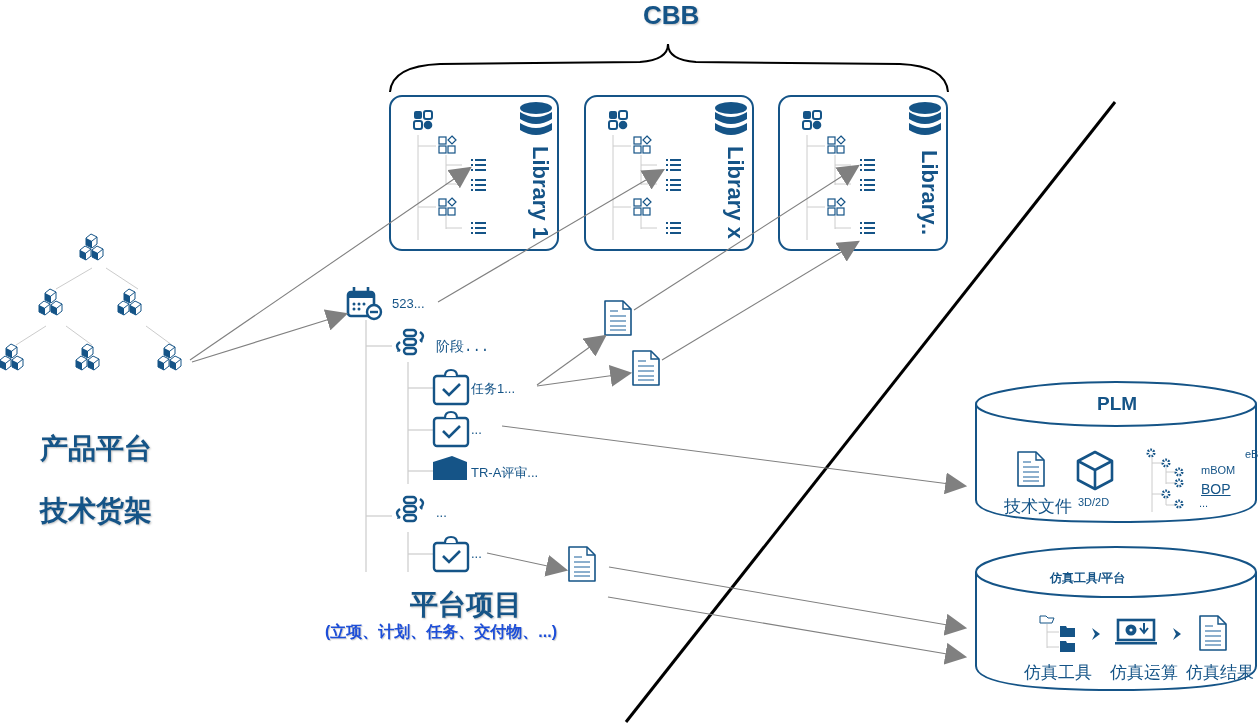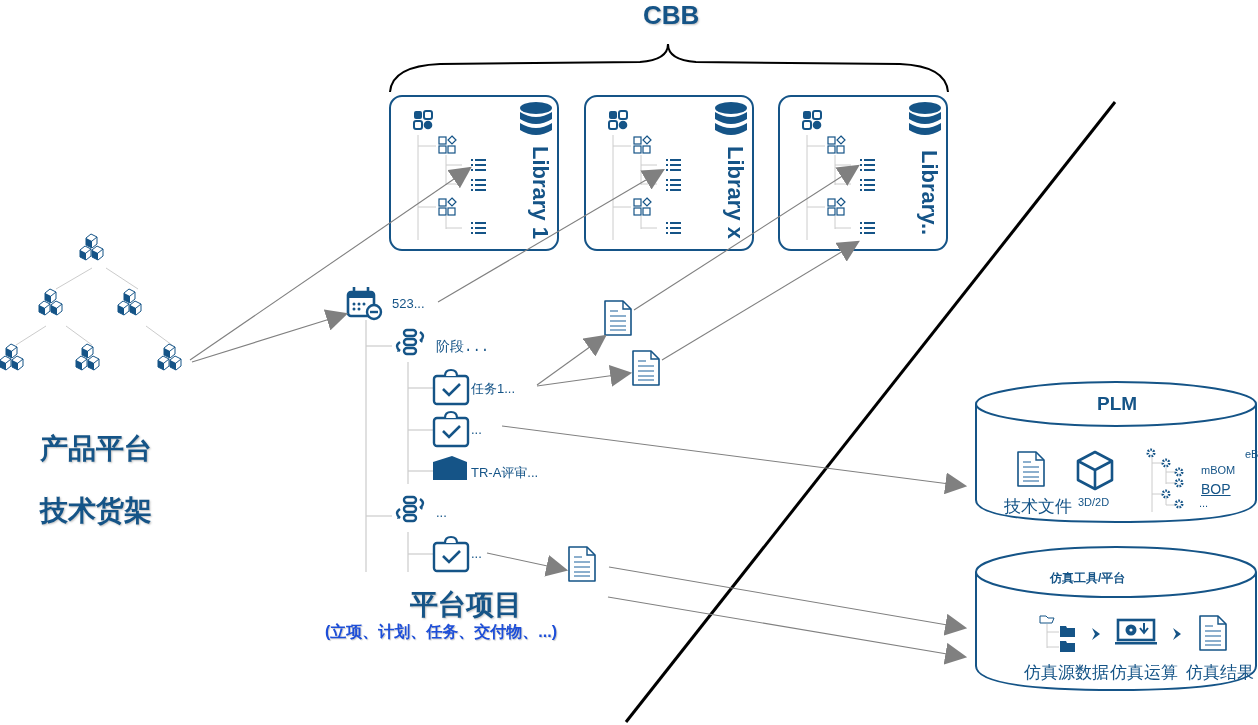--- a/index.html
+++ b/index.html
@@ -299,15 +299,15 @@
 
 <div class="txt" style="left:1097px;top:393px;font-size:19px;font-weight:bold;color:#155487;">PLM</div>
 <div class="txt small" style="left:1004px;top:495px;">技术文件</div>
 <div class="txt small" style="left:1078px;top:496px;font-size:11px;">3D/2D</div>
 <div class="txt" style="left:1201px;top:448px;font-size:11px;margin-left:44px;">eBOM</div>
 <div class="txt" style="left:1201px;top:464px;font-size:11px;">mBOM</div>
 <div class="txt" style="left:1201px;top:481px;font-size:14px;text-decoration:underline;">BOP</div>
 <div class="txt" style="left:1199px;top:497px;font-size:11px;">...</div>
 
 <div class="txt" style="left:1050px;top:559px;font-size:12px;font-weight:bold;color:#155487;margin-top:11px;">仿真工具/平台</div>
-<div class="txt small" style="left:1024px;top:661px;">仿真源数据</div>
+<div class="txt small" style="left:1024px;top:661px;">仿真工具</div>
 <div class="txt small" style="left:1110px;top:661px;font-family:Liberation Mono, monospace;">仿真运算</div>
 <div class="txt small" style="left:1186px;top:661px;">仿真结果</div>
 
 </body></html>

